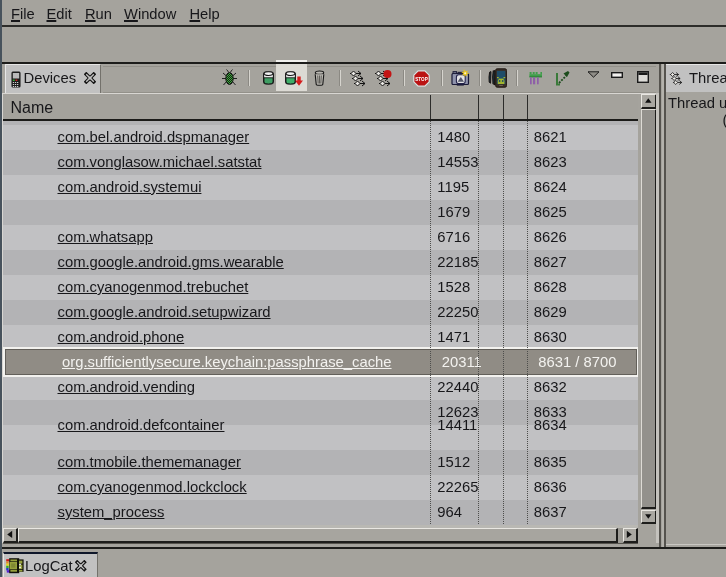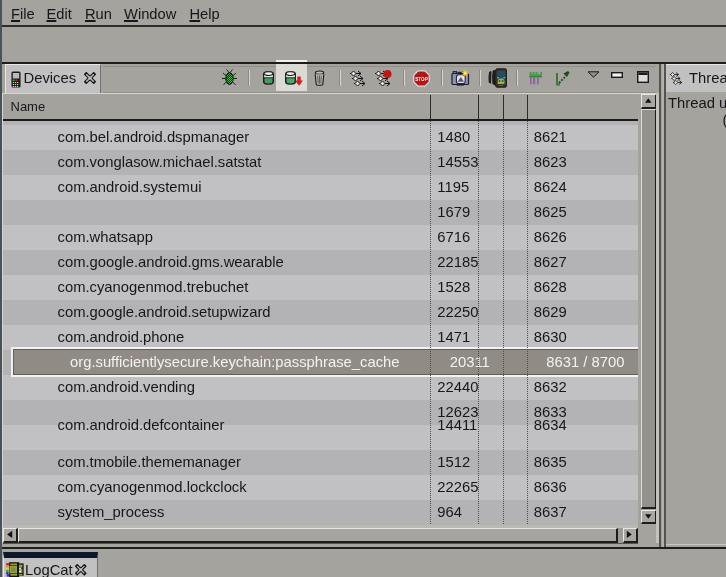--- a/index.html
+++ b/index.html
@@ -13,34 +13,34 @@
 #devtab{left:5px;top:64px;width:96px;height:28.5px;background:#c1c1c1;
   border-top:1px solid #e6e6e6;border-left:1px solid #e6e6e6;border-right:1px solid #73716b;
   box-sizing:border-box;z-index:4;}
 #devtab .txt{position:absolute;left:17.5px;top:5px;font-size:14.8px;}
 .ticon{position:absolute;z-index:7;}
 .tsep{position:absolute;top:70px;width:1px;height:16px;background:#8b8983;border-right:1px solid #d6d4ce;z-index:7;}
 
 #tabletop{left:3px;top:93px;width:656px;height:1px;background:#d8d6d2;}
 #tableleft{left:2px;top:93px;width:1px;height:450px;background:#d8d6d2;}
 #header{left:3px;top:94px;width:635px;height:25px;background:#a4a29c;}
-#header .nm{position:absolute;left:7.5px;top:4.5px;font-size:13px;}
+#header .nm{position:absolute;left:7.5px;top:4.5px;font-size:16px;}
 .hline{position:absolute;top:95px;width:1px;height:24px;background:#2c2c2a;}
 #hbot{left:3px;top:119px;width:635px;height:2px;background:#1b1b19;}
 #rows{left:3px;top:121px;width:635px;height:404px;background:#b3b3b5;overflow:hidden;}
 .stripe{position:absolute;left:0;width:635px;height:25px;background:#c1c1c3;}
 .row{position:absolute;left:0;width:635px;height:25px;line-height:25px;font-size:14.8px;white-space:nowrap;}
-.row .n{position:absolute;left:54.5px;}
+.row .n{position:absolute;left:54.5px;text-decoration:underline;}
 .row .p{position:absolute;left:434.3px;}
 .row .o{position:absolute;left:530.7px;}
 .dot{position:absolute;top:0;width:1px;height:404px;
  background-image:repeating-linear-gradient(to bottom,#4e4e4c 0,#4e4e4c 1px,transparent 1px,transparent 2px);z-index:4;}
 #selrow{position:absolute;left:-0.5px;top:226px;width:636px;height:30px;background:#908c85;
  border:2.5px solid #f3f2ef;box-sizing:border-box;z-index:3;
- box-shadow:inset 0 0 0 1px rgba(62,60,54,0.55);margin-left:8px;}
+ box-shadow:inset 0 0 0 1px rgba(62,60,54,0.55);}
 #selrow .row{color:#f3f2ef;top:0.5px;left:3px;}
 #below{left:3px;top:525px;width:635px;height:3px;background:#b9b8b3;}
 
 .sbbtn{position:absolute;background:#a9a7a1;border-top:1.5px solid #e9e7e2;border-left:1.5px solid #e9e7e2;
  border-bottom:2px solid #1d1d1b;border-right:2px solid #1d1d1b;box-sizing:border-box;}
 #vtrack{left:640px;top:94px;width:17px;height:430px;background:#a3a19b;}
 #vup{left:640.5px;top:94px;width:16px;height:14.5px;}
 #vthumb{left:640.5px;top:108.5px;width:16px;height:400.5px;background:#93918c;
  border-top:1.5px solid #dddbd5;border-left:1.5px solid #dddbd5;
  border-bottom:2px solid #1d1d1b;border-right:2px solid #1d1d1b;box-sizing:border-box;position:absolute;}
@@ -60,21 +60,21 @@
 
 #rtab{left:666px;top:63.5px;width:60px;height:28.5px;background:#c1c1c1;border-top:1px solid #e6e6e6;box-sizing:border-box;}
 #rtab .txt{position:absolute;left:23px;top:5px;font-size:14.8px;}
 #rcontent{left:666px;top:92px;width:60px;height:455px;overflow:hidden;font-size:14.8px;}
 #rcontent .l1{position:absolute;left:2px;top:3px;white-space:nowrap;}
 #rcontent .l2{position:absolute;left:56.5px;top:20px;white-space:nowrap;}
 #rbot{left:666px;top:543.5px;width:60px;height:1.5px;background:#c9c7c2;}
 
 #botline{left:0;top:547px;width:726px;height:1.5px;background:#1c1c1a;}
 #logtab{left:2.5px;top:551.5px;width:95px;height:26px;background:#c1c1c1;
- border-top:6px solid #0f172a;border-left:1px solid #e6e6e6;border-right:1px solid #73716b;box-sizing:border-box;}
+ border-top:2px solid #0f172a;border-left:1px solid #e6e6e6;border-right:1px solid #73716b;box-sizing:border-box;}
 #logtab .txt{position:absolute;left:21.5px;top:4px;font-size:14.8px;}
 #ledge{left:0;top:0;width:2px;height:577px;background:#47525c;z-index:10;}
 </style></head>
 <body>
 <div class="abs" id="ledge"></div>
 <div class="abs" id="menubar">
   <span style="left:11px"><u>F</u>ile</span>
   <span style="left:46.5px"><u>E</u>dit</span>
   <span style="left:85px"><u>R</u>un</span>
   <span style="left:124px"><u>W</u>indow</span>

